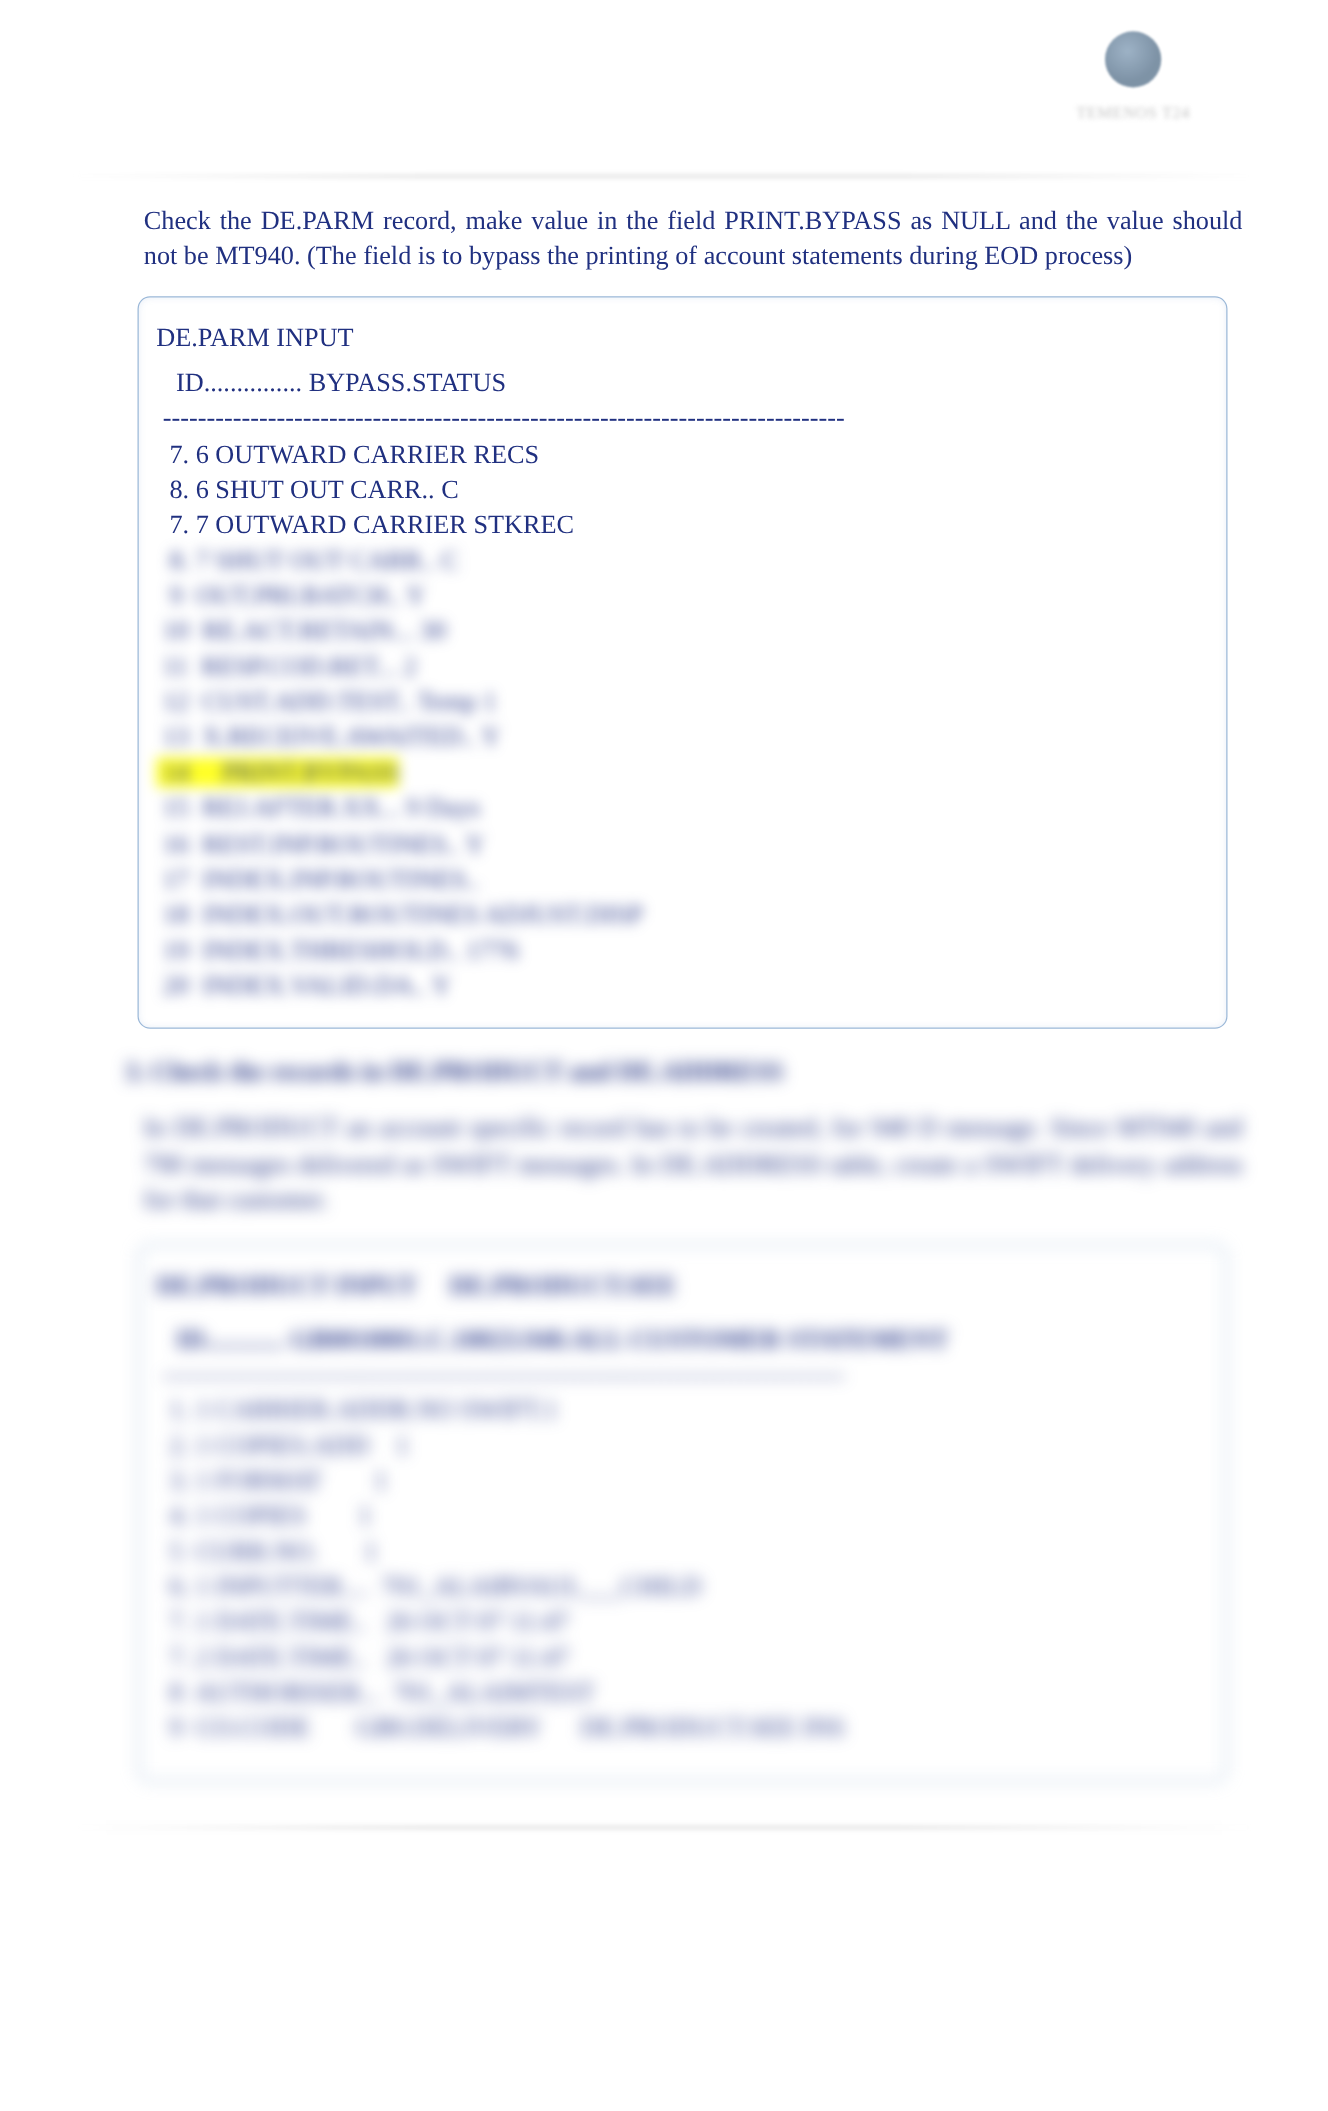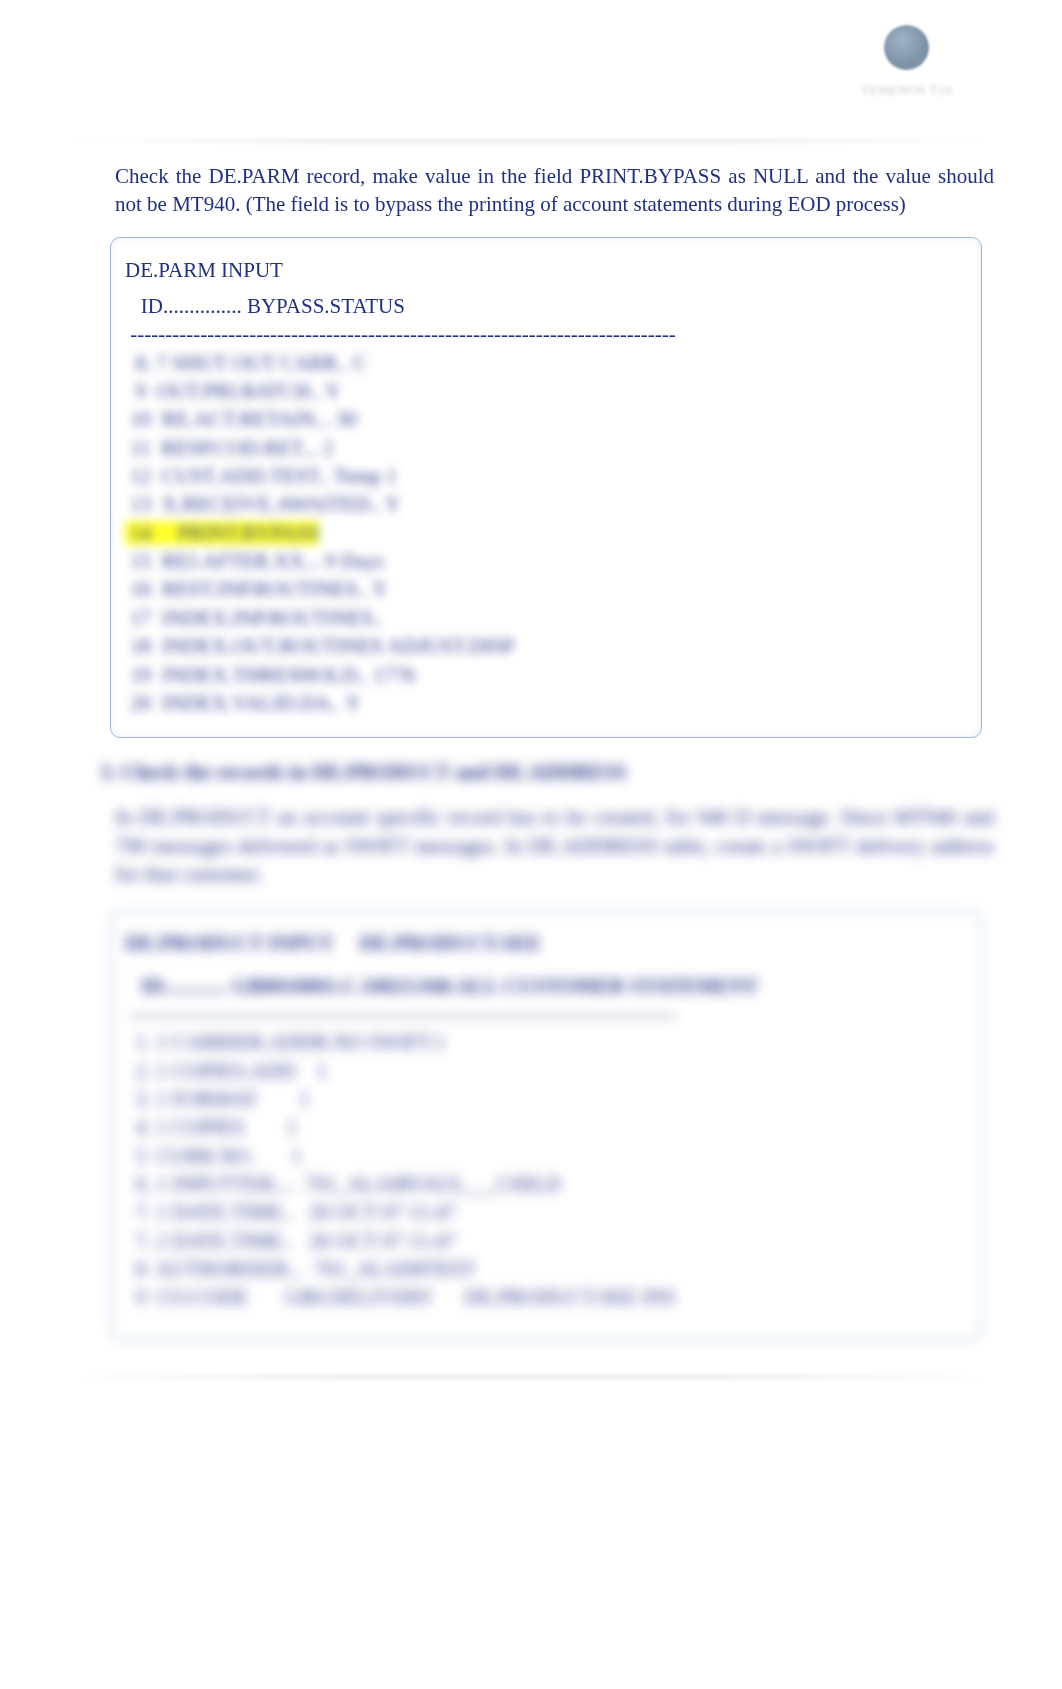--- a/index.html
+++ b/index.html
@@ -130,20 +130,25 @@
 
   <div class="hr-line"></div>
 
   <p class="intro-text">Check the DE.PARM record, make value in the field PRINT.BYPASS as NULL and the value should not be MT940. (The field is to bypass the printing of account statements during EOD process)</p>
 
   <div class="code-block">
     <div class="code-line">DE.PARM INPUT</div>
     <div style="height:8px"></div>
     <div class="code-line">   ID............... BYPASS.STATUS</div>
     <div class="code-line"> ------------------------------------------------------------------------------</div>
+    <div id="block1-visible">
+        <div class="code-line">  7. 6 OUTWARD CARRIER RECS</div>
+        <div class="code-line">  8. 6 SHUT OUT CARR.. C</div>
+        <div class="code-line">  7. 7 OUTWARD CARRIER STKREC</div>
+      </div>
     <div id="block1-blurred" class="blurred-block">
         <div class="code-line">  8. 7 SHUT OUT CARR.. C</div>
         <div class="code-line">  9  OUT.PRI.BATCH.. Y</div>
         <div class="code-line"> 10  RE.ACT.RETAIN... 30</div>
         <div class="code-line"> 11  RESP.COD.RET... 2</div>
         <div class="code-line"> 12  CUST.ADD.TEST.. Temp 1</div>
         <div class="code-line"> 13  X.RECEIVE.AWAITED.. Y</div>
         <div class="code-line"><span class="highlighted"> 14     PRINT.BYPASS</span></div>
         <div class="code-line"> 15  REJ.AFTER.XX... 9 Days</div>
         <div class="code-line"> 16  REST.INP.ROUTINES.. Y</div>

